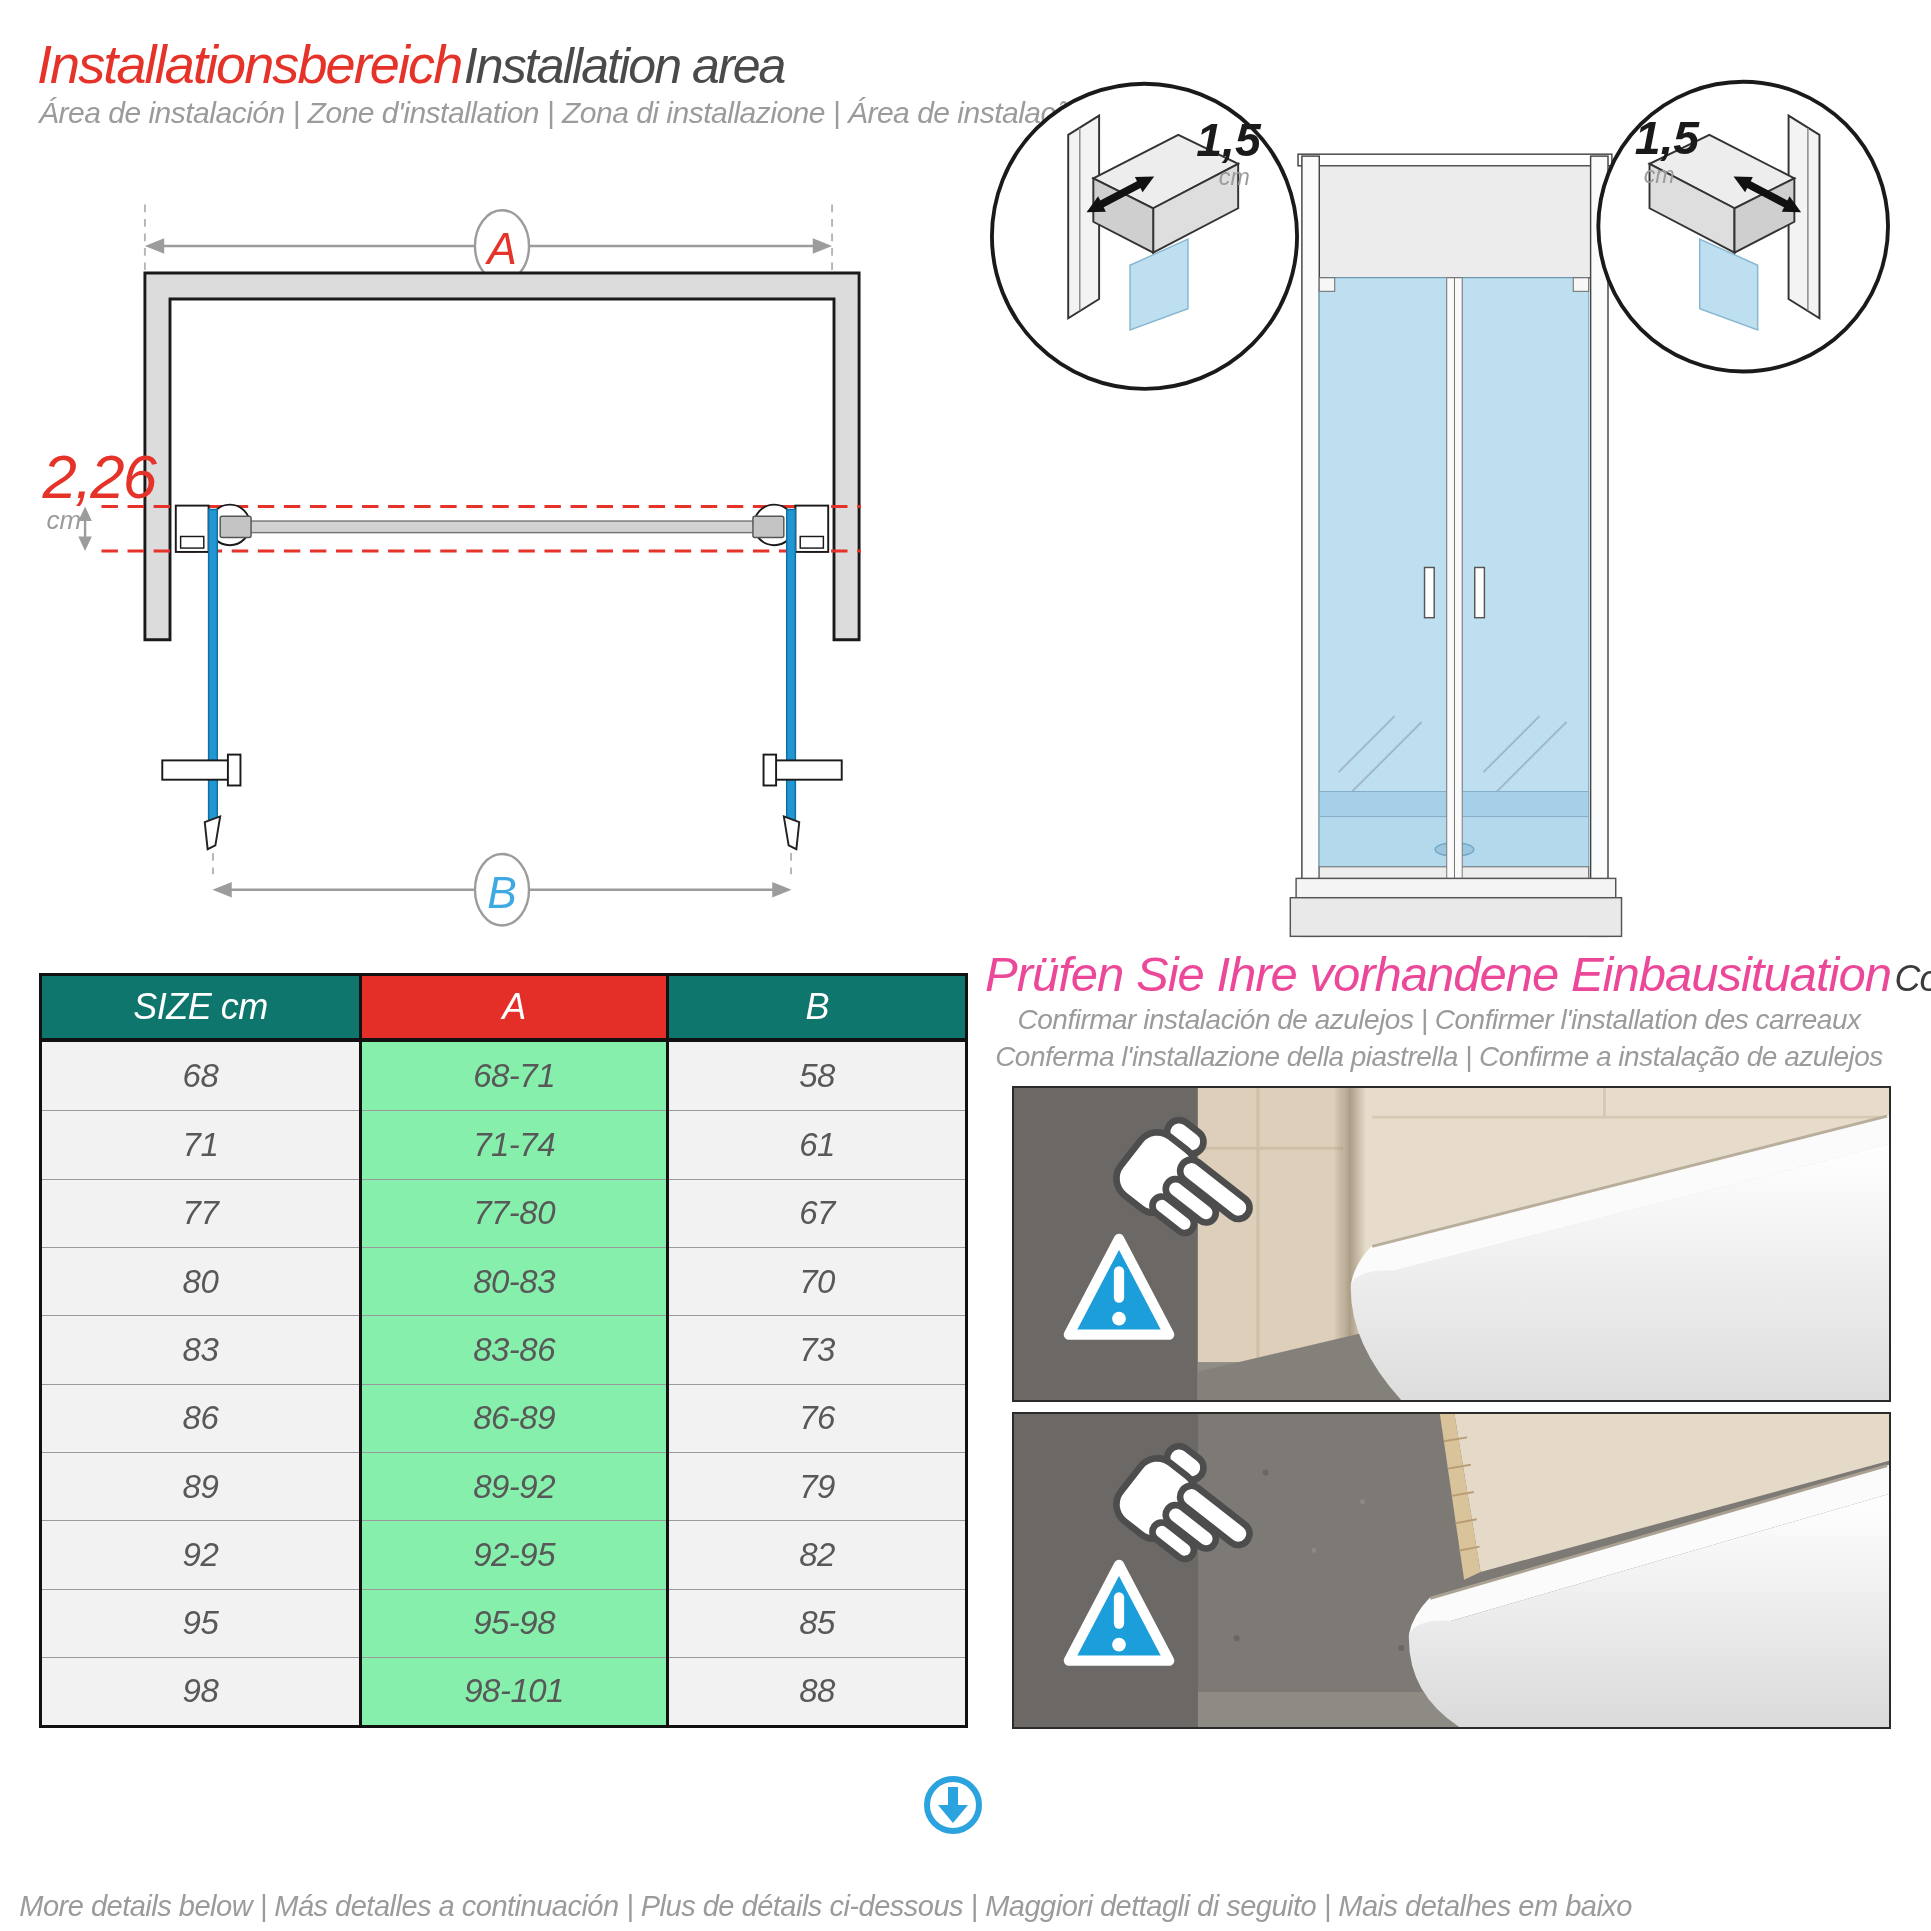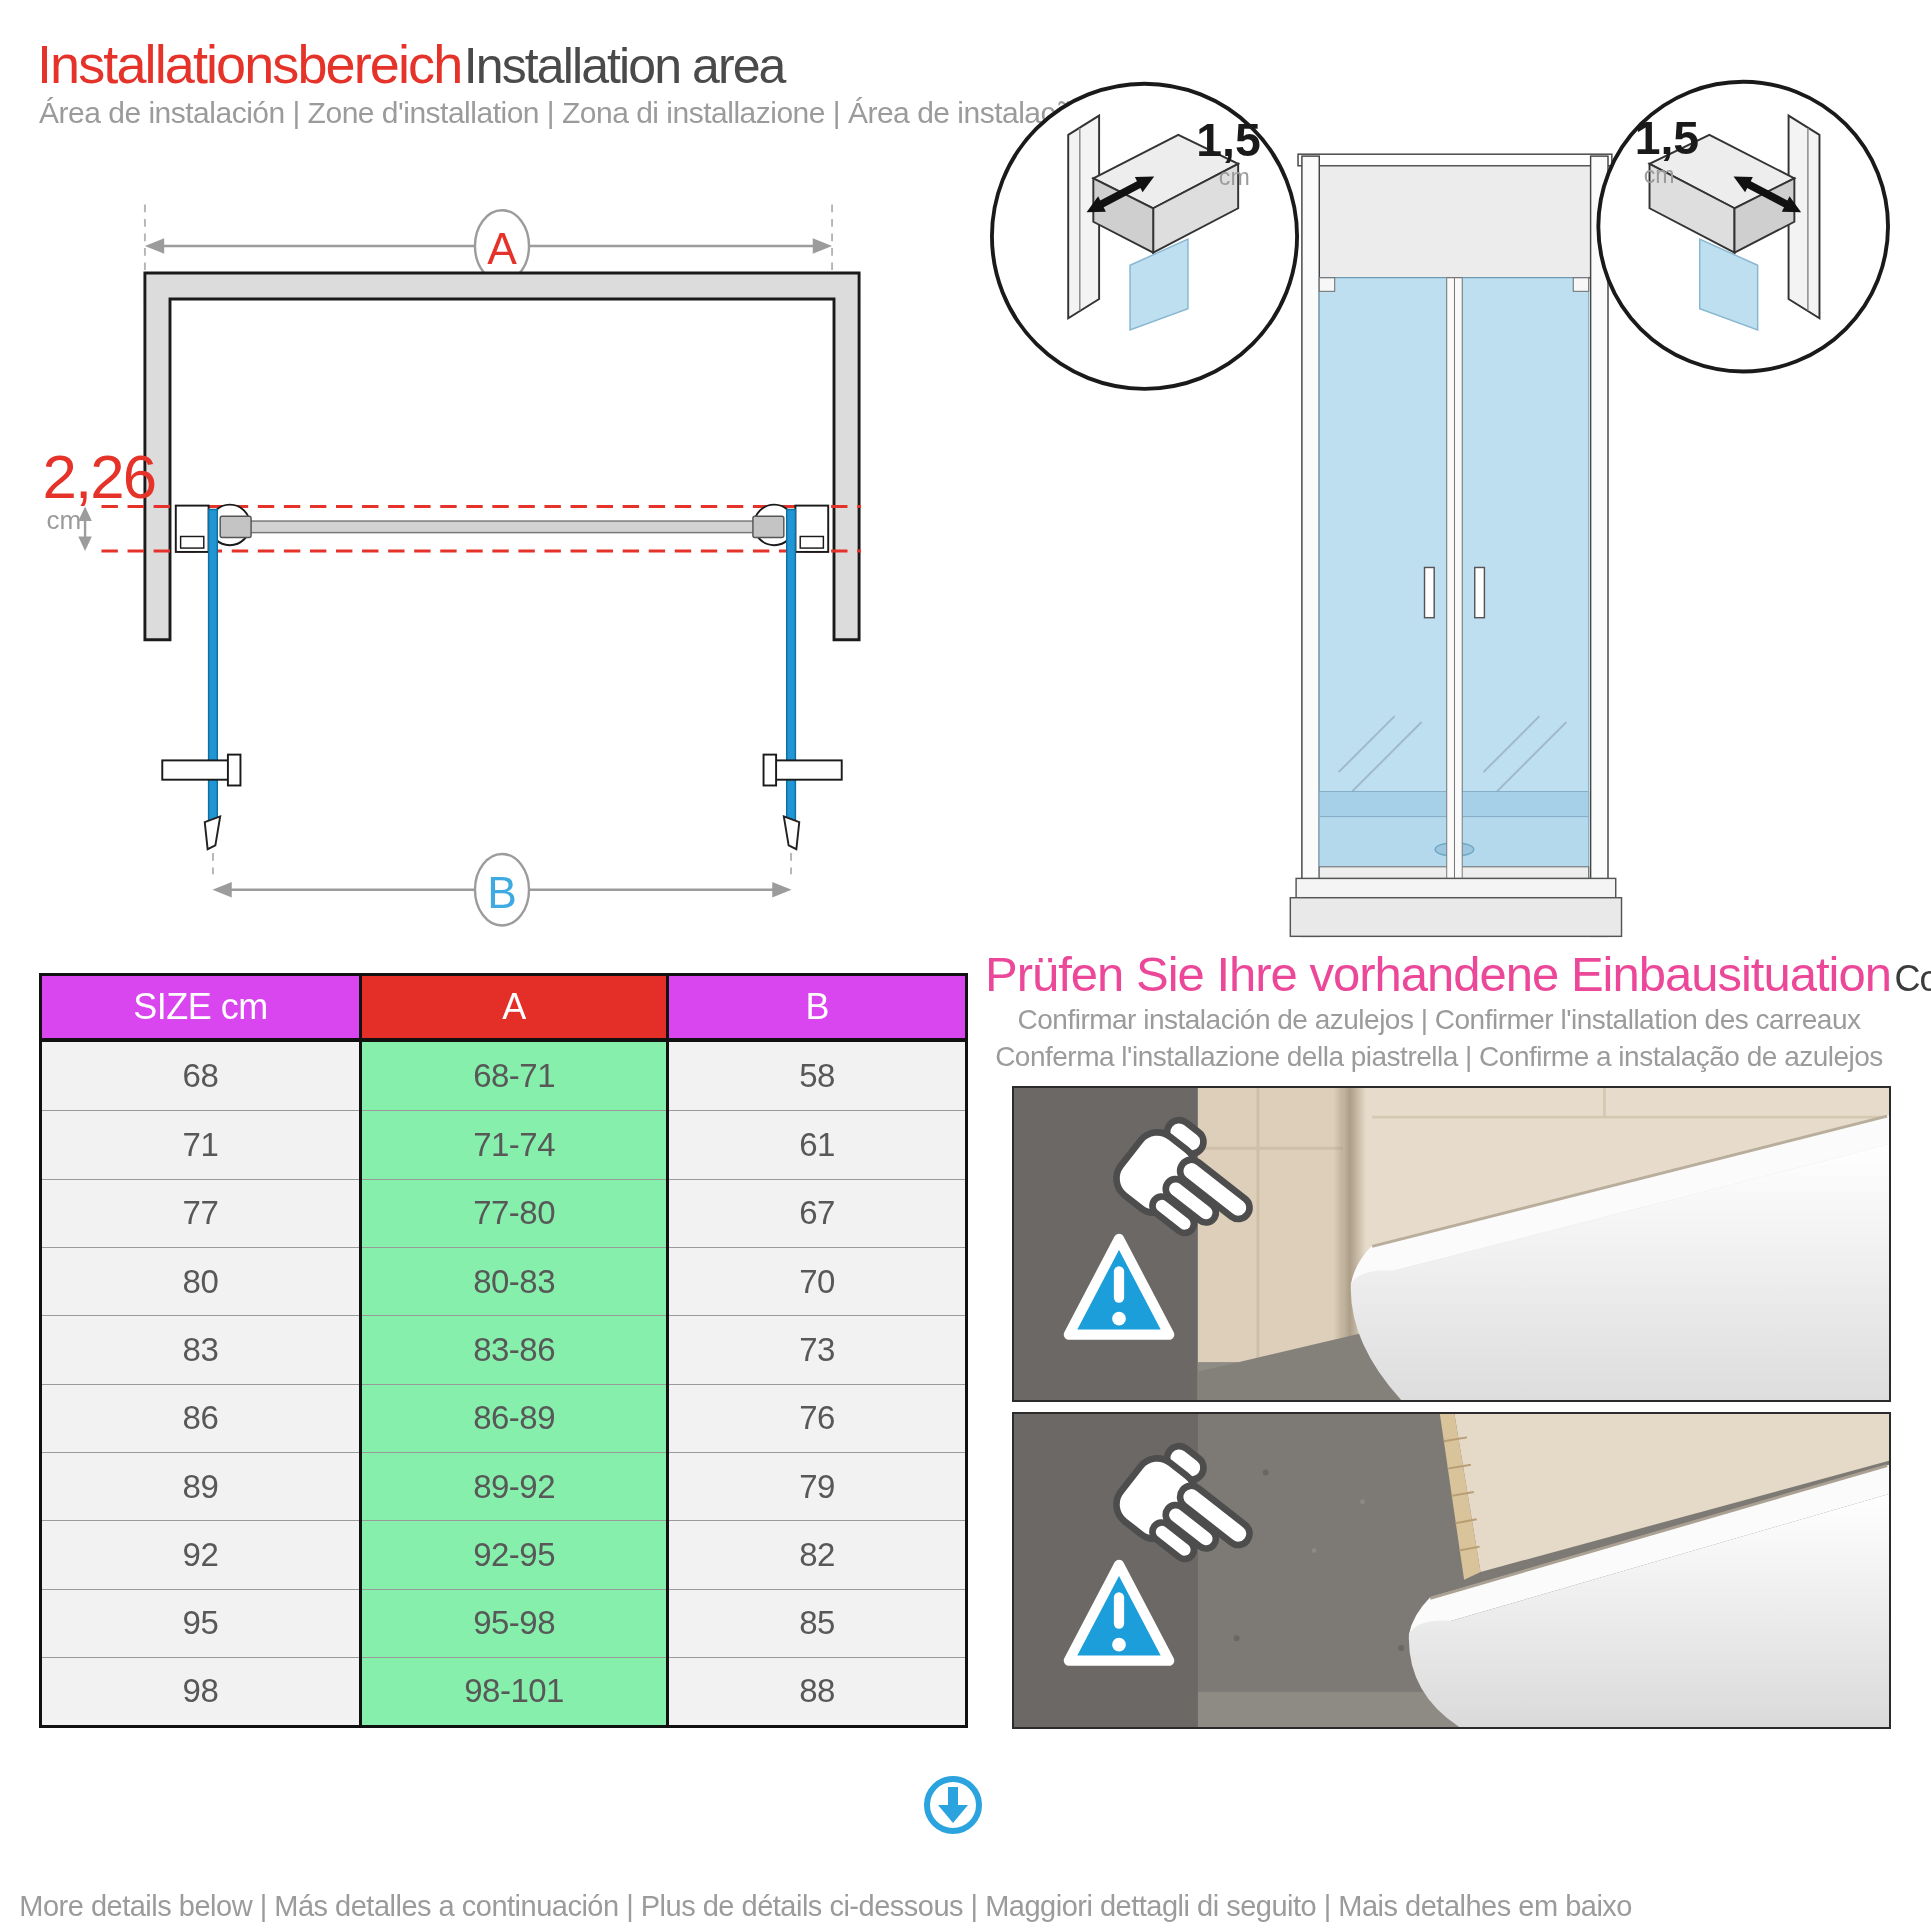--- a/index.html
+++ b/index.html
@@ -1,35 +1,35 @@
 <!DOCTYPE html>
 <html><head>
 <meta charset="utf-8">
 <style>
   html,body{margin:0;padding:0;background:#fff;}
   .page{position:relative;width:1931px;height:1931px;background:#ffffff;overflow:hidden;
-        font-family:"Liberation Sans", sans-serif;}
+        font-family:"Liberation Sans", sans-serif;font-style:italic;}
   svg text{font-family:"Liberation Sans", sans-serif;}
 
   
   .main-title{position:absolute;left:37px;top:33px;white-space:nowrap;letter-spacing:-1.9px;}
   .main-title .de{font-size:54px;color:#e5332a;font-weight:500;}
   .main-title .en{font-size:50px;color:#4a4a4a;font-weight:400;}
   .main-sub{position:absolute;left:39px;top:96px;font-size:30px;color:#9b9b9b;letter-spacing:-0.5px;white-space:nowrap;}
 
   
   .plan-svg{position:absolute;left:29px;top:135px;width:946px;height:830px;}
   .door-svg{position:absolute;left:985px;top:19.3px;width:937px;height:927px;}
 
   
   .size-table-wrap{position:absolute;left:39px;top:973px;width:929px;height:755px;
        border:3.9px solid #111;box-sizing:border-box;background:#fff;}
   .size-table{width:100%;height:100%;border-collapse:collapse;table-layout:fixed;}
   .size-table th{height:60px;font-size:36px;font-weight:400;color:#fff;letter-spacing:-0.5px;}
-  .size-table th.col0,.size-table th.col2{background:#d946ef;}
+  .size-table th.col0,.size-table th.col2{background:#0f766e;}
   .size-table th.col1{background:#e42f28;}
   .size-table th{border-bottom:4.8px solid #111;}
   .size-table td{text-align:center;font-size:33px;color:#585858;border-top:1.9px solid #9a9a9a;letter-spacing:-0.5px;}
   .size-table tbody tr:first-child td{border-top:none;}
   .size-table td.col0,.size-table td.col2{background:#f2f2f2;}
   .size-table td.col1{background:#86efac;}
   .size-table th.col1,.size-table td.col1{border-left:3.9px solid #111;border-right:3.9px solid #111;}
 
   
   .tile-head{position:absolute;left:985px;top:946px;width:908px;text-align:center;white-space:nowrap;letter-spacing:-1px;}

